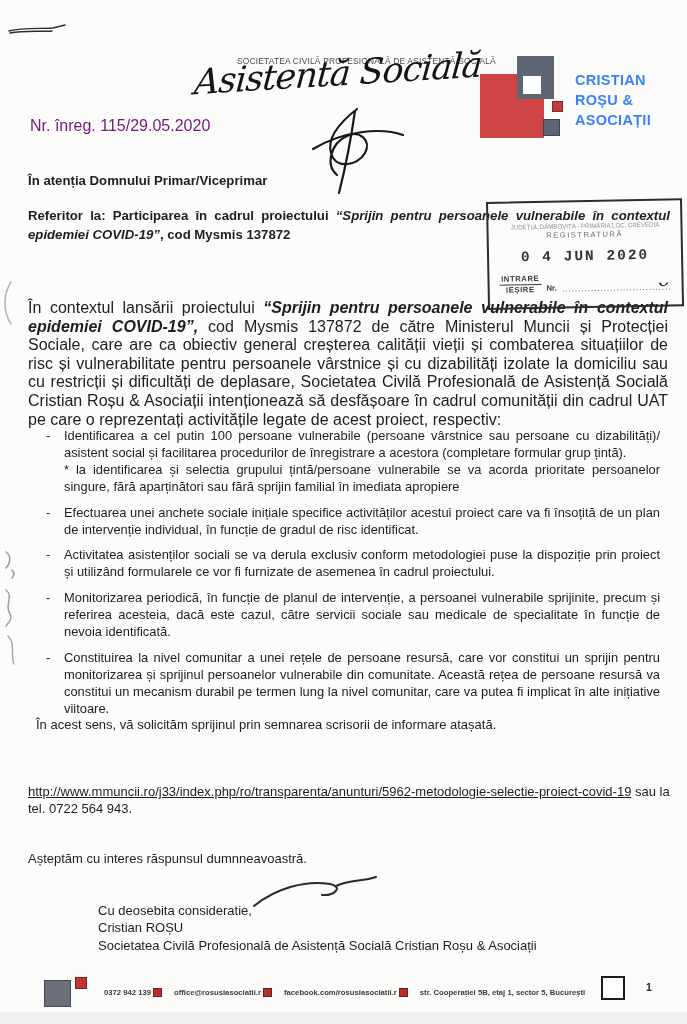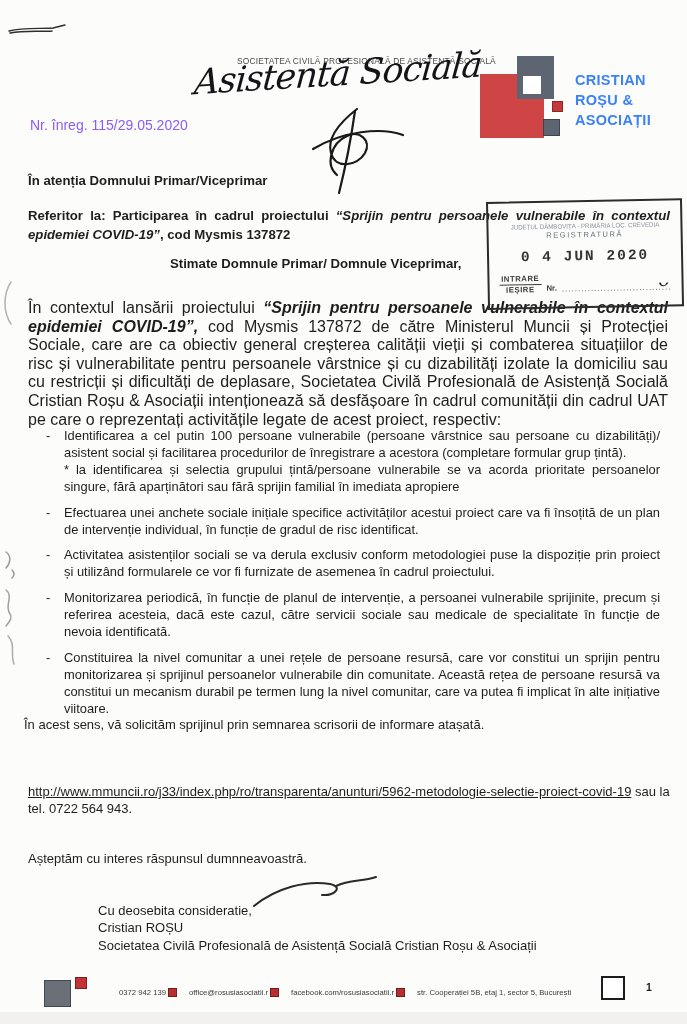--- a/index.html
+++ b/index.html
@@ -20,21 +20,21 @@
     font-size:35px; color:#141418; white-space:nowrap;
     transform:rotate(-3.5deg) skewX(-8deg); transform-origin:left top; letter-spacing:-1px;
   }
   .logo-red{left:480px; top:74px; width:64px; height:64px; background:#cf4444; z-index:1;}
   .logo-gray{left:517px; top:56px; width:37px; height:43px; background:#5d6573; z-index:2;}
   .logo-white{left:523px; top:76px; width:18px; height:18px; background:#ffffff; z-index:3;}
   .logo-red-sm{left:552px; top:101px; width:9px; height:9px; background:#c23a3a; border:1px solid #8c2727; z-index:3;}
   .logo-gray-sm{left:543px; top:119px; width:15px; height:15px; background:#5d6573; border:1px solid #3e4450; z-index:3;}
   .logo-text{left:575px; top:70px; width:100px; font-size:14.5px; font-weight:bold;
     color:#3b82f6; line-height:20px; letter-spacing:.3px;}
-  .reg-no{left:30px; top:117px; font-size:14px; color:#8b5cf6;}
+  .reg-no{left:30px; top:117px; font-size:16px; color:#701a75;}
   
   .stamp{
     left:486px; top:202px; width:196px; height:108px; border:2px solid #2c2c2c;
     transform:rotate(-1.1deg); transform-origin:left top; z-index:5;
     display:flex; flex-direction:column; align-items:center; box-sizing:border-box;
   }
   .stamp-county{margin-top:20px; font-size:6.4px; color:#8f93a0; white-space:nowrap; transform:scaleX(.96);}
   .stamp-reg{margin-top:1px; font-size:7.6px; color:#6b6f7a; letter-spacing:1.5px;}
   .stamp-date{margin-top:9px; font-family:"Liberation Mono", monospace; font-weight:bold;
     font-size:14.5px; letter-spacing:2px; color:#343434; white-space:nowrap;}
@@ -50,29 +50,29 @@
   
   .attention{left:28px; top:173px; font-size:13.2px; font-weight:bold;}
   .subject{left:28px; top:207px; width:642px; font-size:13.2px; font-weight:bold; line-height:18.5px; z-index:1;}
   .salutation{left:170px; top:256px; font-size:13.2px; font-weight:bold;}
   .p1{left:28px; top:299px; width:640px; font-size:16px; line-height:18.6px; z-index:1;}
   .bullets{left:44px; top:428px; width:616px; font-size:12.9px; line-height:16.9px;}
   .bullet{display:flex; margin-bottom:9px;}
   .dash{width:18px; flex:none; text-align:left; padding-left:2px;}
   .btxt{flex:1; text-align:justify;}
   .note-block{display:block;}
-  .p23{left:24px; top:716px; width:642px; font-size:13px; line-height:17.4px;}
+  .p23{left:36px; top:716px; width:642px; font-size:13px; line-height:17.4px;}
   .info{left:28px; top:783px; width:642px; font-size:13px; line-height:17.4px; overflow-wrap:anywhere;}
   .await{left:28px; top:851px; font-size:13px;}
   .closing{left:50px; top:902px; font-size:13px; line-height:17.4px;margin-left:48px;}
   
   .f-gray{left:44px; top:980px; width:25px; height:25px; background:#6a6f78; border:1px solid #45494f;}
   .f-red{left:75px; top:977px; width:10px; height:10px; background:#c23333; border:1px solid #7d1f1f;}
-  .f-row{left:119px; top:988px; display:flex; align-items:center; gap:12px;
-    font-size:7.7px; font-weight:normal; color:#3a3a3a; white-space:nowrap;}
+  .f-row{left:104px; top:988px; display:flex; align-items:center; gap:12px;
+    font-size:7.7px; font-weight:bold; color:#3a3a3a; white-space:nowrap;}
   .f-item{display:flex; align-items:center; gap:2px;}
   .rsq{width:7px; height:7px; background:#b92f2f; border:1px solid #6f1d1d; display:inline-block;}
   .page-box{left:601px; top:976px; width:20px; height:20px; border:2px solid #1c1c1c; background:#fff;}
   .page-num{left:646px; top:981px; font-size:10.5px; font-weight:bold; color:#222;}
   .bottom-strip{left:0; top:1012px; width:687px; height:12px; background:#f2f1ef;}
   svg{display:block;}
 </style>
 </head>
 <body>
 
@@ -105,21 +105,20 @@
   </div>
 
   <div class="abs reg-no">Nr. înreg. 115/29.05.2020</div>
 
   <div class="abs attention">În atenția Domnului Primar/Viceprimar</div>
 
   <div class="abs subject just">
     <span>Referitor la: Participarea în cadrul proiectului </span><span class="bi">“Sprijin pentru persoanele vulnerabile în contextul epidemiei COVID-19”</span><span>, cod Mysmis 137872</span>
   </div>
 
-  <div class="abs salutation">Stimate Domnule Primar/ Domnule Viceprimar,</div>
 
   <div class="abs stamp">
     <div class="stamp-county">JUDEȚUL DÂMBOVIȚA - PRIMĂRIA LOC. CREVEDIA</div>
     <div class="stamp-reg">REGISTRATURĂ</div>
     <div class="stamp-date">0 4 JUN 2020</div>
     <div class="stamp-bottom">
       <span class="inout">
         <span class="top">INTRARE</span>
         <span>IEȘIRE</span>
       </span>

